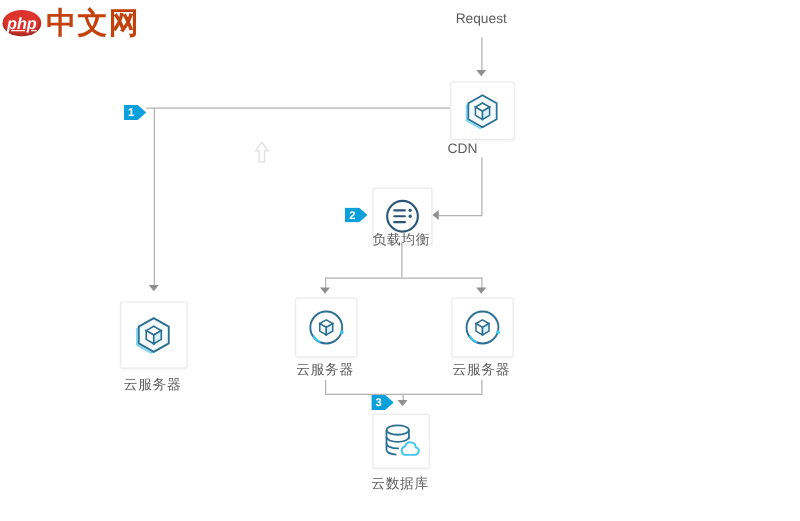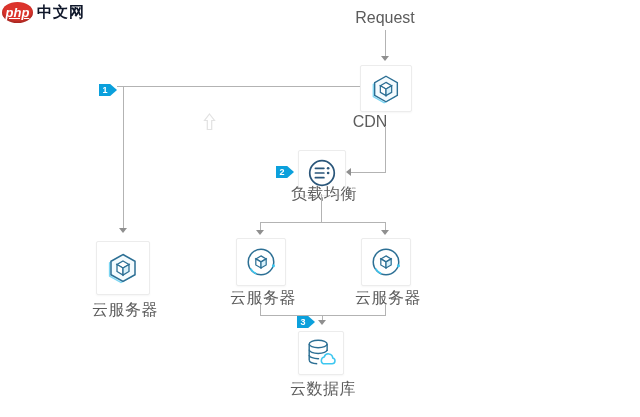--- a/index.html
+++ b/index.html
@@ -9,29 +9,29 @@
   }
   
   .logo{position:absolute;left:2px;top:2px;display:flex;align-items:center;gap:4px;}
   .logo-ellipse{
     width:31px;height:21px;background:#dc342c;border-radius:50%;
     color:#fff;font-weight:bold;font-style:italic;font-size:13px;
     display:flex;align-items:center;justify-content:center;
     box-shadow:inset 0 -2px 3px rgba(0,0,0,.25);
     text-decoration:underline;
   }
-  .logo-text{font-size:15px;font-weight:bold;color:#0f172a;letter-spacing:1px;}
+  .logo-text{font-size:24px;font-weight:bold;color:#c2410c;letter-spacing:1px;}
   
   .node{
     position:absolute;background:#fff;border:1px solid #ececec;border-radius:2px;
     display:flex;align-items:center;justify-content:center;
     box-shadow:0 1px 2px rgba(0,0,0,.04);
   }
   .lbl{
-    position:absolute;font-size:16px;color:#5c5c5c;text-align:center;
+    position:absolute;font-size:11px;color:#5c5c5c;text-align:center;
     letter-spacing:.5px;white-space:nowrap;
   }
   .lbl-en{letter-spacing:0;}
   
   .hline,.vline{position:absolute;background:#b3b3b3;}
   .hline{height:1px;} .vline{width:1px;}
   .arr{position:absolute;width:0;height:0;}
   .arr-down{border-left:4px solid transparent;border-right:4px solid transparent;border-top:5px solid #8f8f8f;}
   .arr-left{border-top:4px solid transparent;border-bottom:4px solid transparent;border-right:5px solid #8f8f8f;}
   

